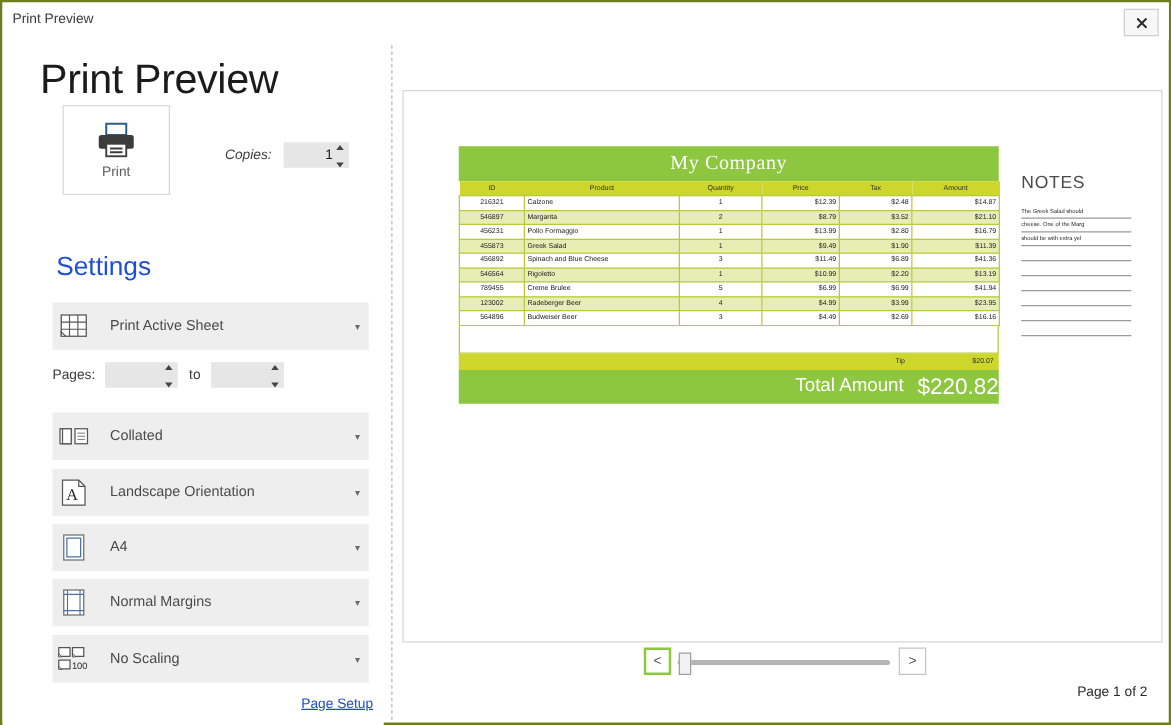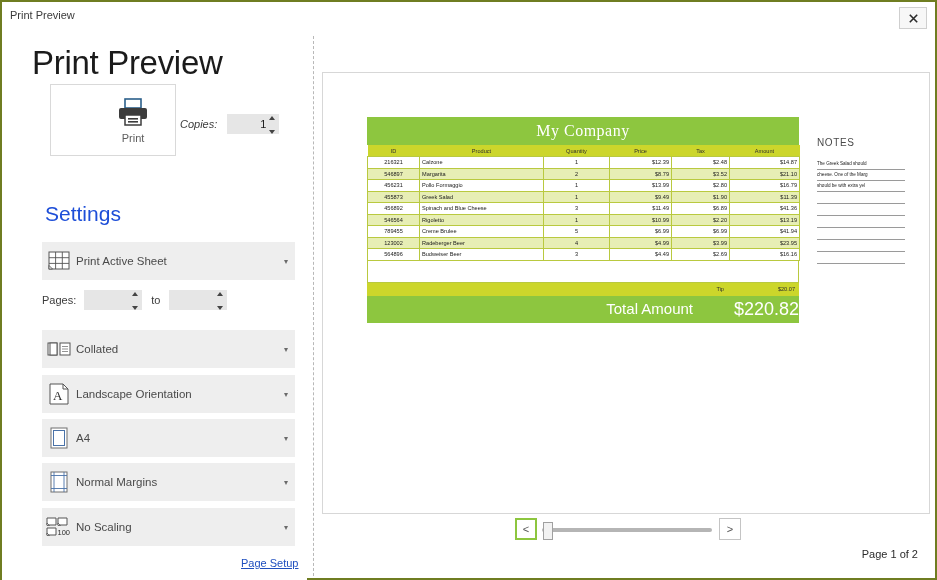--- a/index.html
+++ b/index.html
@@ -50,21 +50,20 @@
     white-space:nowrap;
   }
   .print-tile{
     position:absolute;left:48px;top:52px;
     width:84px;height:70px;
     border:1px solid #d9d9d9;
     background:#ffffff;
     display:flex;flex-direction:column;
     align-items:center;justify-content:center;
     cursor:pointer;
-    padding-left:40px;
   }
   .printer-icon{display:block;}
   .print-tile-label{
     margin-top:5px;
     font-size:11px;color:#5d5d5d;
   }
   .copies-row{
     position:absolute;left:178px;top:82px;
     display:flex;align-items:center;
   }
@@ -103,20 +102,21 @@
     position:absolute;left:43px;top:170px;
     font-size:21px;font-weight:300;color:#1d4ed8;
   }
   .opt{
     position:absolute;left:40px;
     width:253px;height:38px;
     background:#eeeeee;
     box-sizing:border-box;
     display:flex;align-items:center;
     cursor:pointer;
+    gap:12px;
   }
   .opt-icon{
     width:34px;min-width:34px;
     display:flex;align-items:center;justify-content:center;
   }
   .opt-label{
     font-size:11.5px;color:#4a4a4a;
     flex:1;
     white-space:nowrap;
   }
@@ -219,34 +219,34 @@
   .tip-val{
     position:absolute;right:4px;top:3px;
     font-size:5.6px;color:#2f2f2f;
   }
   .total-row{
     height:27px;
     background:#8dc63f;
     position:relative;
   }
   .total-label{
-    position:absolute;right:106px;top:4px;
+    position:absolute;right:76px;top:4px;
     font-size:15px;color:#ffffff;font-weight:300;
   }
   .total-val{
     position:absolute;right:0px;top:3px;
     font-size:18px;color:#ffffff;font-weight:300;
   }
   
   .notes{
     position:absolute;left:494px;top:64px;
     width:88px;
   }
   .notes-title{
-    font-size:10px;color:#4a4a4a;
+    font-size:14px;color:#4a4a4a;
     letter-spacing:0.6px;
     margin-bottom:11px;
   }
   .note-line{
     height:10px;
     border-bottom:0.8px solid #9a9a9a;
     font-size:4.6px;
     color:#1b1b1b;
     line-height:10px;
     overflow:hidden;

